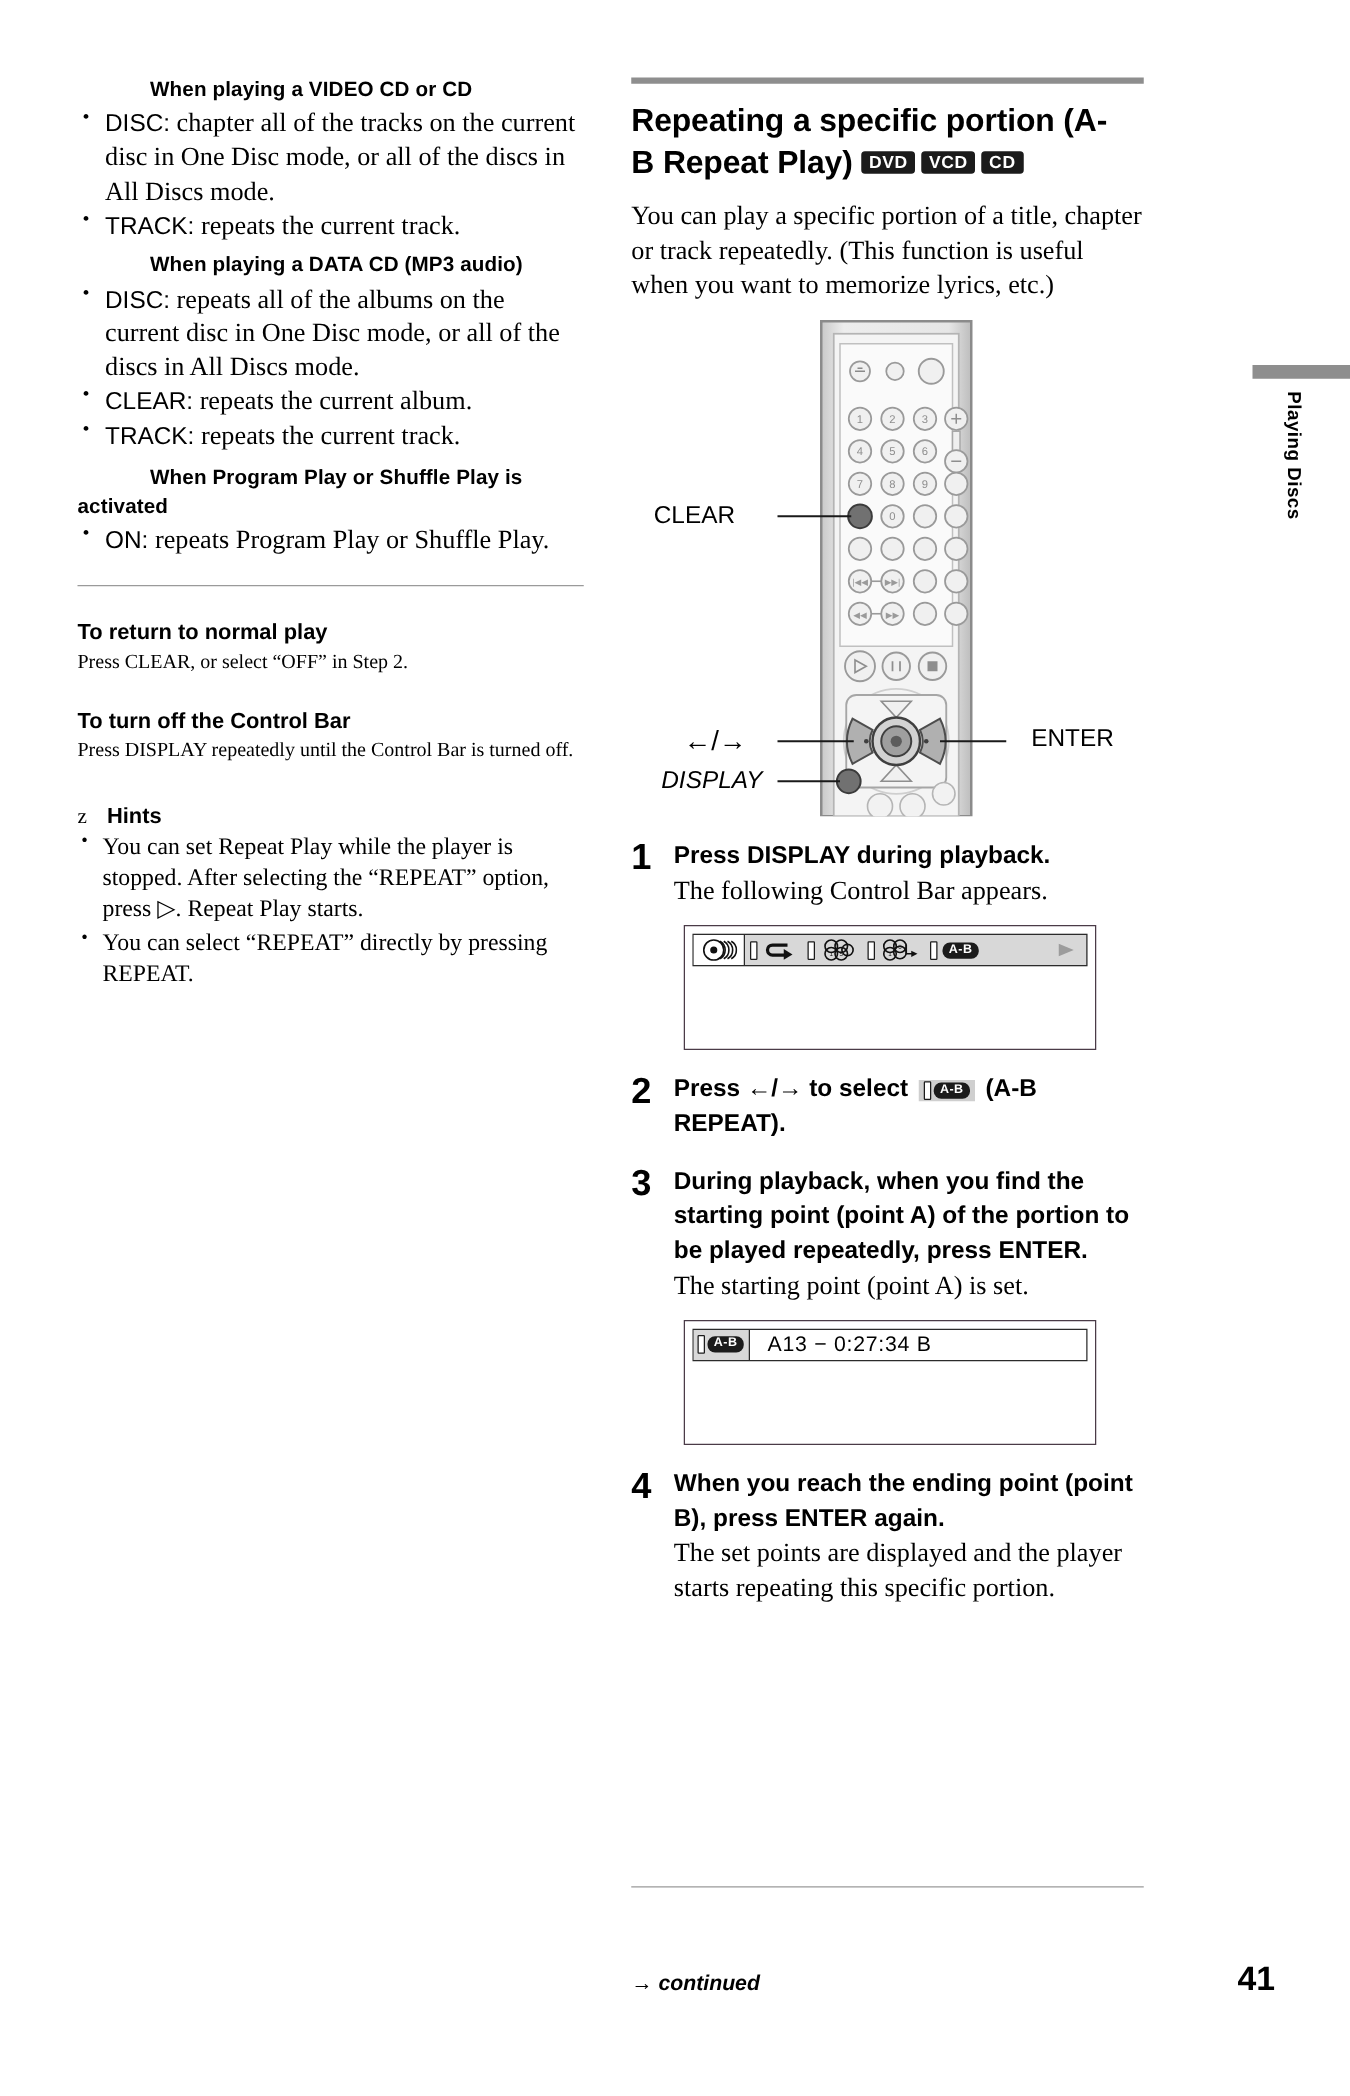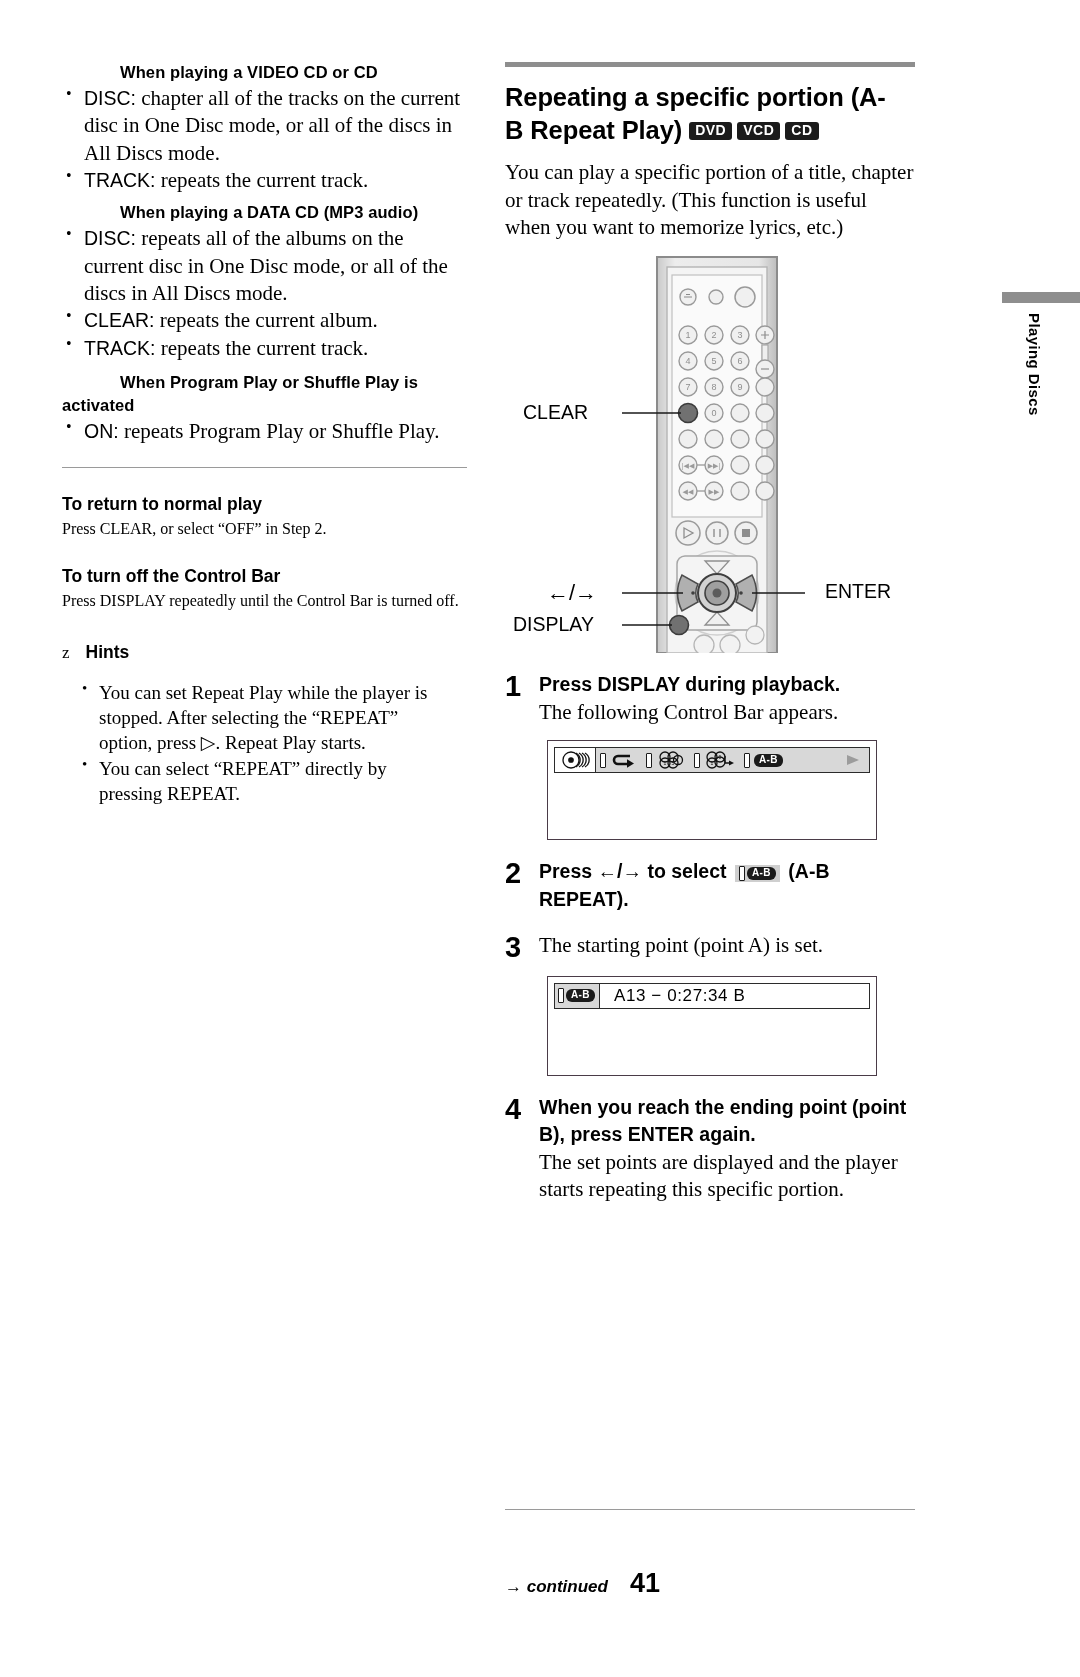--- a/index.html
+++ b/index.html
@@ -77,21 +77,21 @@
   }
   .hints-title .z {
     font-family: "Liberation Serif", serif;
     font-size: 17px;
   }
   .hints-title .t {
     font-family: "Liberation Sans", sans-serif;
     font-weight: bold; font-size: 17.5px;
   }
   ul.hintlist {
-    list-style: none; margin: 17px; padding: 0;
+    list-style: none; margin: 0; padding: 0;
   }
   ul.hintlist > li {
     position: relative;
     padding-left: 20px;
     font-size: 19px;
     line-height: 1.32;
     margin-bottom: 1px;
   }
   ul.hintlist > li::before {
     content: "\2022";
@@ -257,21 +257,21 @@
     writing-mode: vertical-rl;
     letter-spacing: .4px;
     white-space: nowrap;
     padding-left: 24px;
   }
 
   
   .footer {
     position: absolute;
     left: 505px; right: 60px; bottom: 78px;
-    display: flex; align-items: baseline; justify-content: flex-start;
+    display: flex; align-items: baseline; justify-content: space-between;
     gap: 22px;
   }
   .footer .cont {
     font-family: "Liberation Sans", sans-serif;
     font-style: italic;
     font-weight: bold;
     font-size: 17px;
   }
   .footer .pg {
     font-family: "Liberation Sans", sans-serif;
@@ -457,21 +457,21 @@
         </g>
 
         <line x1="117" y1="160" x2="176" y2="160" stroke="#1a1a1a" stroke-width="1.7"></line>
         <line x1="117" y1="340" x2="178" y2="340" stroke="#1a1a1a" stroke-width="1.7"></line>
         <line x1="117" y1="372" x2="167" y2="372" stroke="#1a1a1a" stroke-width="1.7"></line>
         <line x1="247" y1="340" x2="300" y2="340" stroke="#1a1a1a" stroke-width="1.7"></line>
       </svg>
 
       <span class="callout" style="left:18px; top:148px;">CLEAR</span>
       <span class="callout" style="left:42px; top:327px; font-size:22px;">←/→</span>
-      <span class="callout" style="left:8px; top:360px;">DISPLAY</span>
+      <span class="callout" style="left:24px; top:360px;font-style:italic;">DISPLAY</span>
       <span class="callout" style="left:320px; top:327px;">ENTER</span>
     </div>
 
     <div class="step">
       <div class="num">1</div>
       <div class="txt">
         <p class="t-bold">Press DISPLAY during playback.</p>
         <p class="t-body">The following Control Bar appears.</p>
       </div>
     </div>
@@ -555,20 +555,21 @@
               <span class="abpill">A-B</span>
           </span>
           <span>(A-B REPEAT).</span>
         </p>
       </div>
     </div>
 
     <div class="step">
       <div class="num">3</div>
       <div class="txt">
+        <p class="t-bold">During playback, when you find the starting point (point A) of the portion to be played repeatedly, press ENTER.</p>
         <p class="t-body">The starting point (point A) is set.</p>
       </div>
     </div>
 
     <div class="screen short">
       <div class="abscreen-line">
         <span class="ab-tag-cell">
           <span class="tick"></span>
             <span class="abpill">A-B</span>
         </span>

